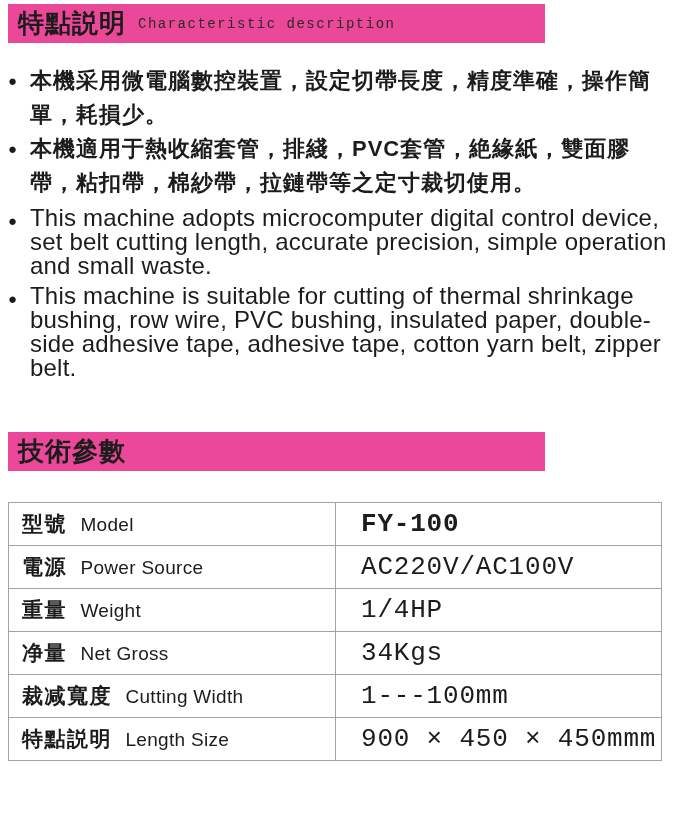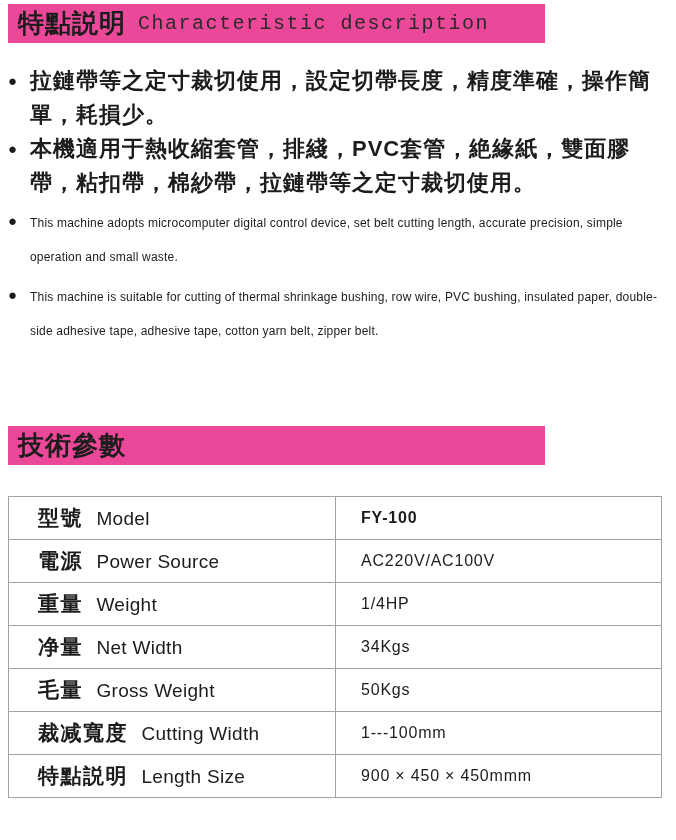--- a/index.html
+++ b/index.html
@@ -24,100 +24,101 @@
     background: #ec4899;
     display: flex;
     align-items: center;
     box-sizing: border-box;
     padding-left: 10px;
     gap: 12px;
     white-space: nowrap;
     overflow: hidden;
   }
   .header-bar.first { margin-top: 4px; }
-  .header-bar.second { margin-top: 78px; }
+  .header-bar.second { margin-top: 52px; }
   .title-zh {
     font-size: 26px;
     font-weight: 700;
     letter-spacing: 1px;
   }
   .title-en {
     font-family: "Liberation Mono", monospace;
-    font-size: 20px;
+    font-size: 14px;
     letter-spacing: 1.5px;
     color: #2a2a2a;
   }
   
   .features {
     margin: 21px 6px 0 8px;
   }
   .bullet { display: flex; }
   .bullet .dot {
     flex: 0 0 22px;
     font-size: 15px;
   }
   .bullet.zh .text {
     font-size: 22px;
     line-height: 34px;
     font-weight: 600;
     letter-spacing: 1px;
   }
   .bullet.zh .dot { line-height: 34px; }
   .bullet.en .text {
-    font-size: 12px;
-    line-height: 34px;
+    font-size: 24px;
+    line-height: 24px;
     letter-spacing: 0.2px;
   }
   .bullet.en .dot { line-height: 30px; }
   .bullet + .bullet.en { margin-top: 6px; }
   
   table.specs {
     margin: 31px 0 0 8px;
     width: 653px;
     border-collapse: collapse;
     table-layout: fixed;
   }
   table.specs td {
     border: 1px solid #a2a2a2;
     height: 43px;
     vertical-align: middle;
     box-sizing: border-box;
   }
-  td.cell-label { width: 327px; padding-left: 29px; }
+  td.cell-label { width: 327px; padding-left: 13px; }
   td.cell-value { width: 326px; padding-left: 25px; }
   .label-zh {
     font-size: 21px;
     font-weight: 600;
     letter-spacing: 1.5px;
   }
   .label-en {
     font-size: 19px;
     margin-left: 9px;
     letter-spacing: 0.3px;
   }
   .value-text {
-    font-size: 16px;
+    font-size: 26px;
     letter-spacing: 0.8px;
+    font-family: Liberation Mono, monospace;
   }
   tr.row-model .value-text { font-weight: 700; }
 </style>
 </head>
 <body>
 
 <div class="page">
 
   <div class="header-bar first">
     <span class="title-zh">特點説明</span>
     <span class="title-en">Characteristic description</span>
   </div>
 
   <div class="features">
     <div class="bullet zh">
       <span class="dot">●</span>
-      <span class="text">拉鏈帶等之定寸裁切使用，設定切帶長度，精度準確，操作簡單，耗損少。</span>
+      <span class="text">本機采用微電腦數控裝置，設定切帶長度，精度準確，操作簡單，耗損少。</span>
     </div>
     <div class="bullet zh">
       <span class="dot">●</span>
       <span class="text">本機適用于熱收縮套管，排綫，PVC套管，絶緣紙，雙面膠帶，粘扣帶，棉紗帶，拉鏈帶等之定寸裁切使用。</span>
     </div>
     <div class="bullet en">
       <span class="dot">●</span>
       <span class="text">This machine adopts microcomputer digital control device, set belt cutting length, accurate precision, simple operation and small waste.</span>
     </div>
     <div class="bullet en">
@@ -155,33 +156,24 @@
           <span class="label-zh">重量</span>
           <span class="label-en">Weight</span>
         </td>
         <td class="cell-value">
           <span class="value-text">1/4HP</span>
         </td>
       </tr>
       <tr>
         <td class="cell-label">
           <span class="label-zh">净量</span>
-          <span class="label-en">Net Width</span>
+          <span class="label-en">Net Gross</span>
         </td>
         <td class="cell-value">
           <span class="value-text">34Kgs</span>
-        </td>
-      </tr>
-      <tr>
-        <td class="cell-label">
-          <span class="label-zh">毛量</span>
-          <span class="label-en">Gross Weight</span>
-        </td>
-        <td class="cell-value">
-          <span class="value-text">50Kgs</span>
         </td>
       </tr>
       <tr>
         <td class="cell-label">
           <span class="label-zh">裁减寬度</span>
           <span class="label-en">Cutting Width</span>
         </td>
         <td class="cell-value">
           <span class="value-text">1---100mm</span>
         </td>

